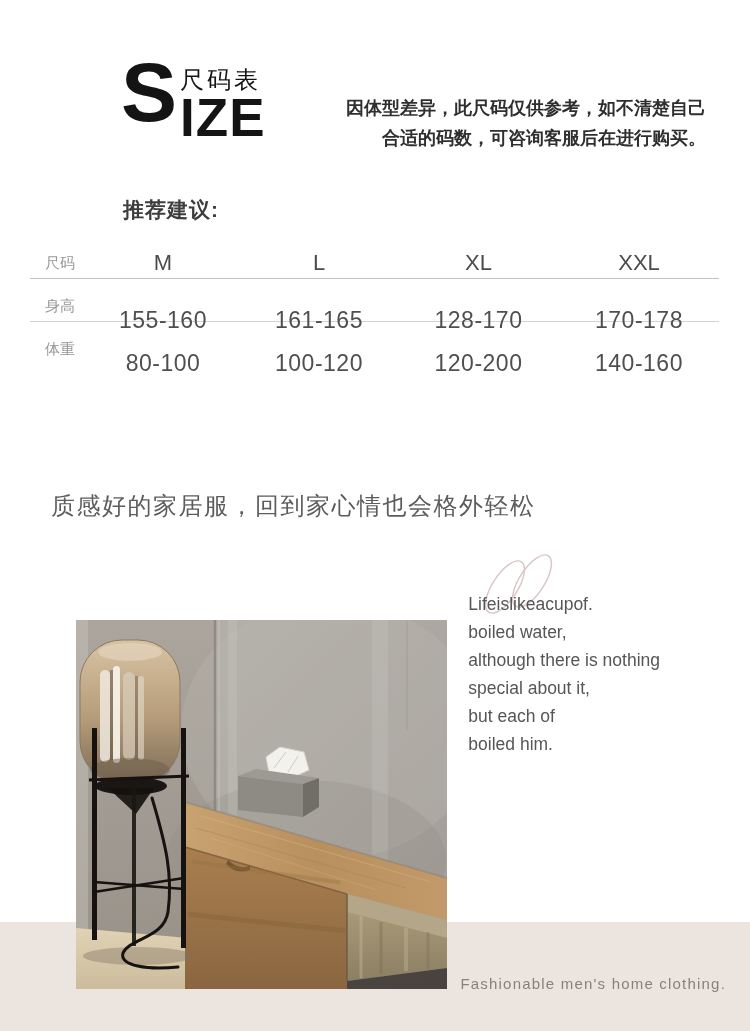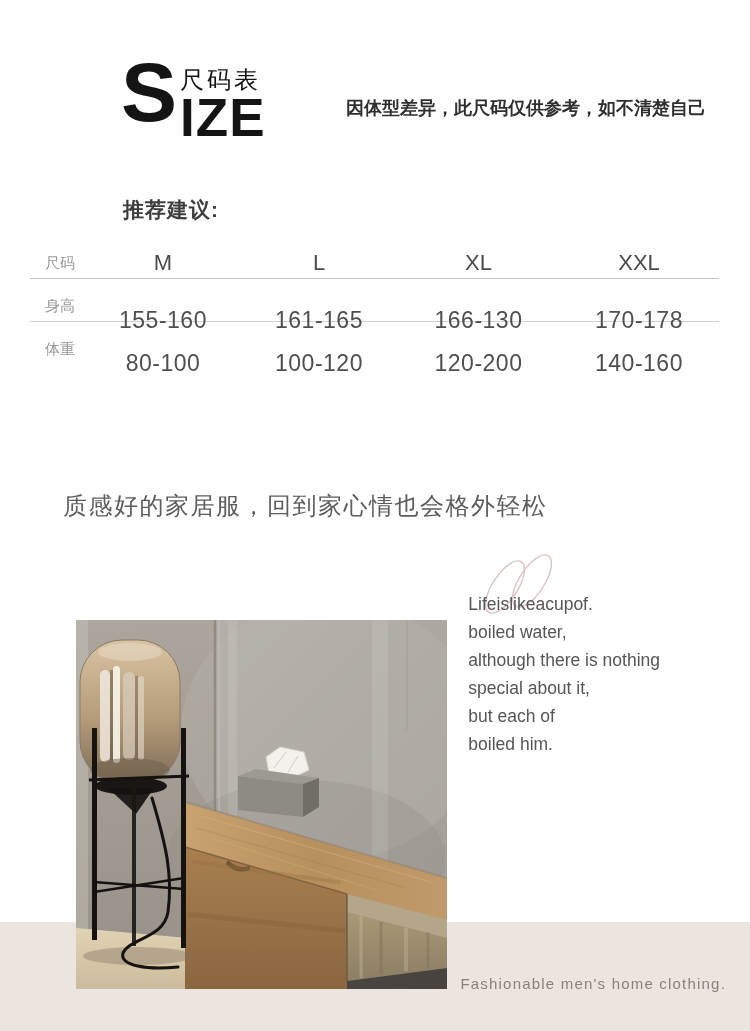--- a/index.html
+++ b/index.html
@@ -28,21 +28,21 @@
   .trow{display:grid;grid-template-columns:56px 154px 158px 161px auto;align-items:center;}
   .trow.head{height:30px;}
   .trow.body{height:42px;}
   .rlabel{font-size:15px;color:#979797;padding-left:15px;}
   .chead{font-size:22px;color:#4b4b4b;text-align:center;}
   .cval{font-size:23px;color:#4f4f4f;text-align:center;letter-spacing:0.5px;margin-top:28px;}
   .divider{border:none;border-top:1px solid var(--divider,#c4c4c4);margin:0;height:0;}
   .divider.light{border-top-color:#d2d2d2;}
   
   .slogan{
-    position:absolute;left:63px;top:490px;
+    position:absolute;left:51px;top:490px;
     font-size:24px;font-weight:400;color:var(--slogan,#5c5c5c);letter-spacing:1.5px;text-align:center;
   }
   
   .quote-deco{position:absolute;left:480px;top:553px;z-index:0;}
   .quote{
     position:absolute;right:90px;top:590px;z-index:1;
     font-size:17.5px;line-height:28px;color:var(--quote,#565656);
   }
   
   .photo{
@@ -65,38 +65,38 @@
 <div class="page">
 
   <div class="logo">
     <span class="logo-s">S</span>
     <span class="logo-right">
       <span class="logo-cn">尺码表</span>
       <span class="logo-ize">IZE</span>
     </span>
   </div>
 
-  <p class="size-note"><span>因体型差异，此尺码仅供参考，如不清楚自己</span><br></p>
+  <p class="size-note"><span>因体型差异，此尺码仅供参考，如不清楚自己</span><br><span>合适的码数，可咨询客服后在进行购买。</span></p>
 
   <div class="section-title">推荐建议:</div>
 
   <div class="size-table">
     <div class="trow head">
       <span class="rlabel">尺码</span>
       <span class="chead">M</span>
       <span class="chead">L</span>
       <span class="chead">XL</span>
       <span class="chead">XXL</span>
     </div>
     <hr class="divider">
     <div class="trow body">
       <span class="rlabel">身高</span>
       <span class="cval">155-160</span>
       <span class="cval">161-165</span>
-      <span class="cval">166-130</span>
+      <span class="cval">128-170</span>
       <span class="cval">170-178</span>
     </div>
     <hr class="divider light">
     <div class="trow body">
       <span class="rlabel">体重</span>
       <span class="cval">80-100</span>
       <span class="cval">100-120</span>
       <span class="cval">120-200</span>
       <span class="cval">140-160</span>
     </div>

